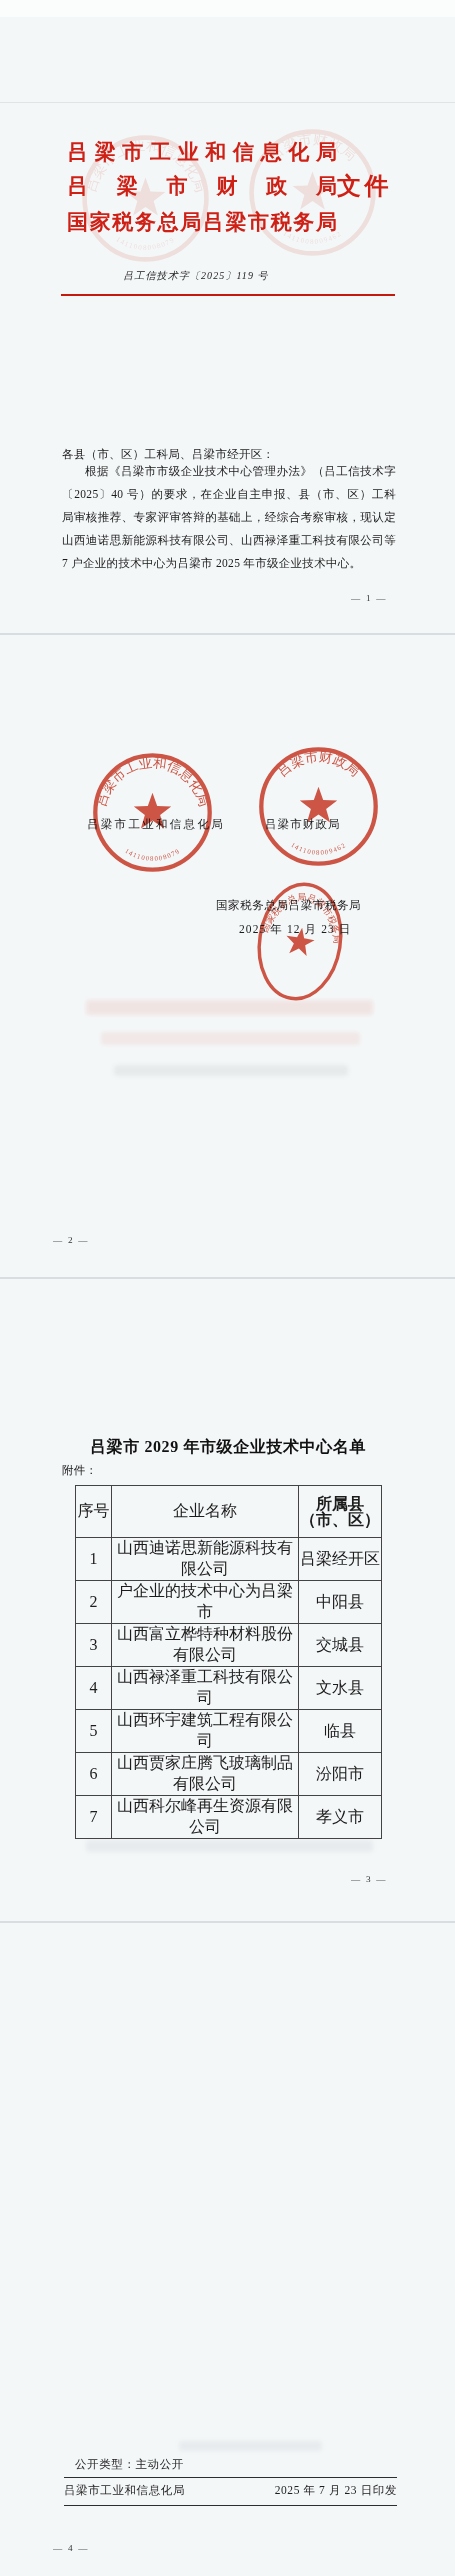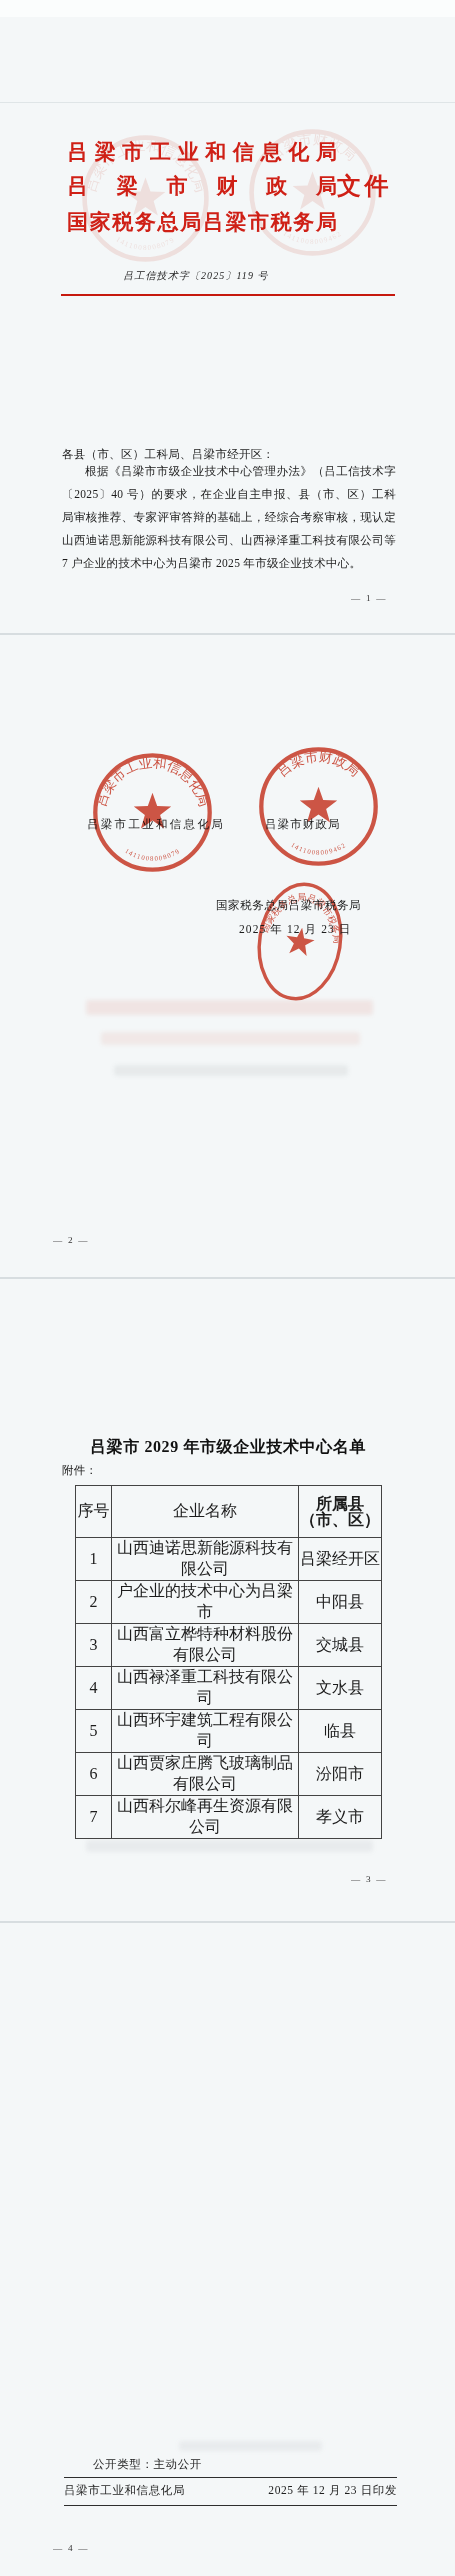--- a/index.html
+++ b/index.html
@@ -53,21 +53,21 @@
   }
   table.roster th,table.roster td{
     border:0.9px solid #434343;text-align:center;vertical-align:middle;
     font-weight:normal;padding:0;
   }
   table.roster thead tr{height:52px;}
   table.roster tbody tr{height:42px;}
   .hdr2{display:block;line-height:16px;font-weight:bold;}
 
   
-  .pub-type{position:absolute;left:75px;top:2457px;font-size:11.5px;letter-spacing:0.6px;margin-left:18px;}
+  .pub-type{position:absolute;left:75px;top:2457px;font-size:11.5px;letter-spacing:0.6px;}
   .foot-rule{position:absolute;left:64px;width:333px;height:1.1px;background:#2e2e2e;}
   .foot-row{position:absolute;left:64px;top:2483px;width:333px;display:flex;
     justify-content:space-between;font-size:11.5px;letter-spacing:0.6px;}
 </style>
 </head>
 <body>
 
 <div id="doc">
 
   <div class="topstrip"></div>
@@ -236,20 +236,20 @@
   <div class="page-num" style="left:351px;top:1874px">— 3 —</div>
 
   <div class="sep" style="top:1921px"></div>
 
   <div class="ghost" style="left:179px;top:2441px;width:143px;height:9.8px;background:rgba(96,106,114,.08)"></div>
 
   <div class="pub-type">公开类型：主动公开</div>
   <div class="foot-rule" style="top:2477px"></div>
   <div class="foot-row">
     <span>吕梁市工业和信息化局</span>
-    <span>2025 年 12 月 23 日印发</span>
+    <span>2025 年 7 月 23 日印发</span>
   </div>
   <div class="foot-rule" style="top:2505px"></div>
 
   <div class="page-num" style="left:53px;top:2543px">— 4 —</div>
 
 </div>
 
 
 </body></html>

